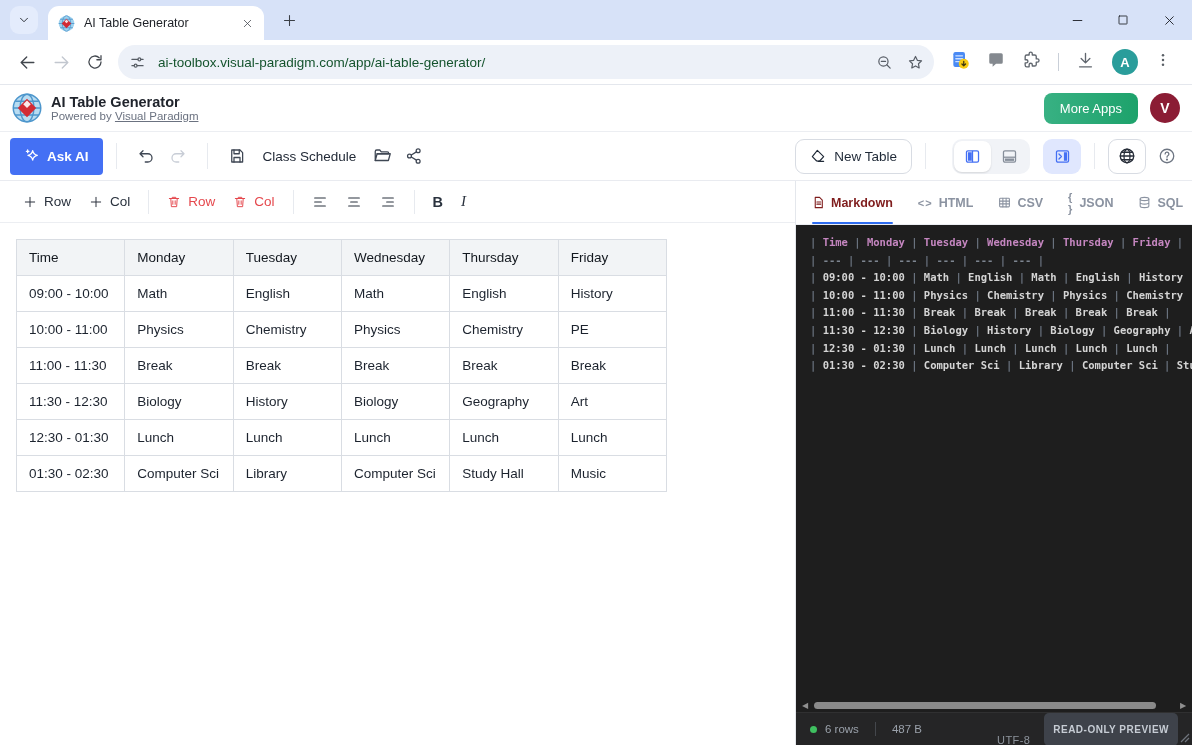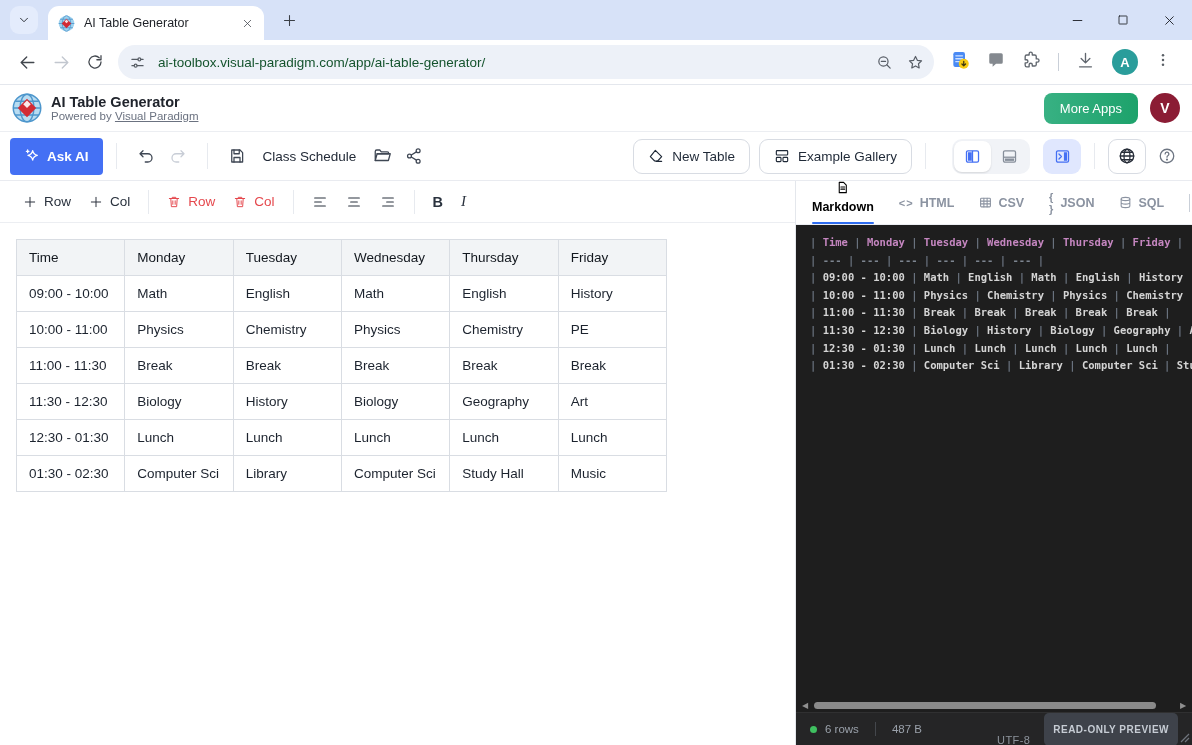--- a/index.html
+++ b/index.html
@@ -65,21 +65,21 @@
   .tablewrap { padding:16px; }
   table.sched { border-collapse:collapse; width:651px; table-layout:fixed; font-size:13.5px; }
   table.sched th, table.sched td { border:1px solid #d9dde3; height:36px; padding:0 12px; text-align:left; font-weight:400; overflow:hidden; white-space:nowrap; }
   table.sched th { background:#f2f4f6; color:#13181f; }
   table.sched td { background:#fff; color:#1c232e; }
   .hint { font-size:11.7px; color:#5d6876; margin-top:14px; }
 
   .right { flex:1; display:flex; flex-direction:column; min-width:0; background:#fff; }
   .ptabs { height:44px; display:flex; align-items:center; padding:0 16px; gap:25px; border-bottom:1px solid #eceef2; flex:0 0 auto; }
   .ptab { display:flex; align-items:center; gap:6px; font-size:12.5px; font-weight:700; color:#8b93a1; height:100%; position:relative; background:none; border:none; font-family:inherit; }
-  .ptab.active { color:#000000;flex-direction:column; }
+  .ptab.active { color:#7f1d1d; }
   .ptab.active::after { content:''; position:absolute; left:0; right:0; bottom:0; height:2.5px; background:#2e6cf0; border-radius:2px; }
   .glyph-ic { font-size:11px; font-weight:700; letter-spacing:1px; }
   .ptab-actions { margin-left:auto; display:flex; align-items:center; gap:20px; color:#7c8591; }
 
   .code { flex:1; background:#1e1e1e; overflow:hidden; padding:9px 0 0 14px; font-family:"DejaVu Sans Mono",monospace; font-size:10.5px; font-weight:600; }
   .cline { white-space:pre; line-height:17.6px; height:17.6px; }
   .cp { color:#6b7480; } .ch { color:#c586c0; } .cd { color:#7d8590; } .ct { color:#d4d4d4; }
 
   .hscroll { height:13px; background:#1e1e1e; display:flex; align-items:center; padding:0 4px; flex:0 0 auto; }
   .harrow { color:#8f8f8f; font-size:8px; line-height:1; width:10px; text-align:center; }
@@ -283,28 +283,20 @@
     </button>
 
     <span class="spacer"></span>
 
     <button class="outbtn">
       <svg class="ic" width="16" height="16" viewBox="0 0 24 24">
           <path d="M11 3.5L20.5 13l-6 6.5H10L3.5 13z"></path>
           <path d="M12 20h8.5"></path>
         </svg>
       <span>New Table</span>
-    </button>
-    <button class="outbtn">
-      <svg class="ic" width="16" height="16" viewBox="0 0 24 24">
-          <rect x="3.5" y="4" width="17" height="6.5" rx="1.2"></rect>
-          <rect x="3.5" y="14" width="7" height="6.5" rx="1.2"></rect>
-          <rect x="13.5" y="14" width="7" height="6.5" rx="1.2"></rect>
-        </svg>
-      <span>Example Gallery</span>
     </button>
     <span class="tdiv"></span>
     <div class="seg">
       <button class="segcell active">
         <svg width="17" height="17" viewBox="0 0 24 24">
             <rect x="3.5" y="4" width="17" height="16" rx="2" fill="none" stroke="currentColor" stroke-width="1.8"></rect>
             <rect x="5.5" y="6" width="5.5" height="12" fill="currentColor"></rect>
             <path d="M12 4v16" stroke="currentColor" stroke-width="1.8"></path>
           </svg>
       </button>

